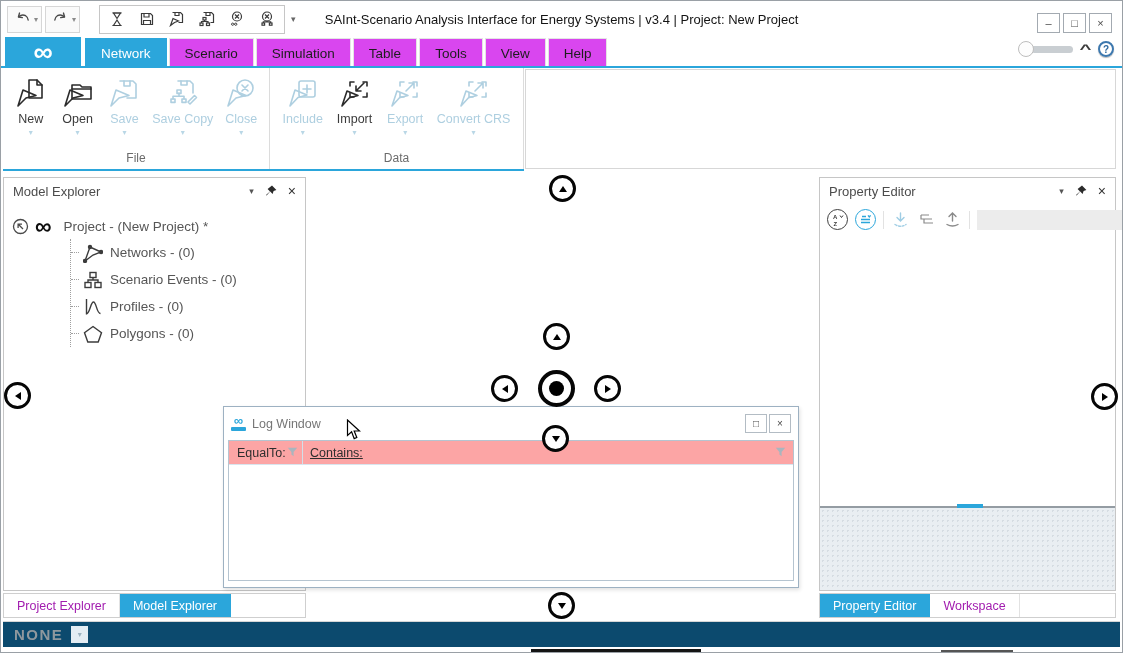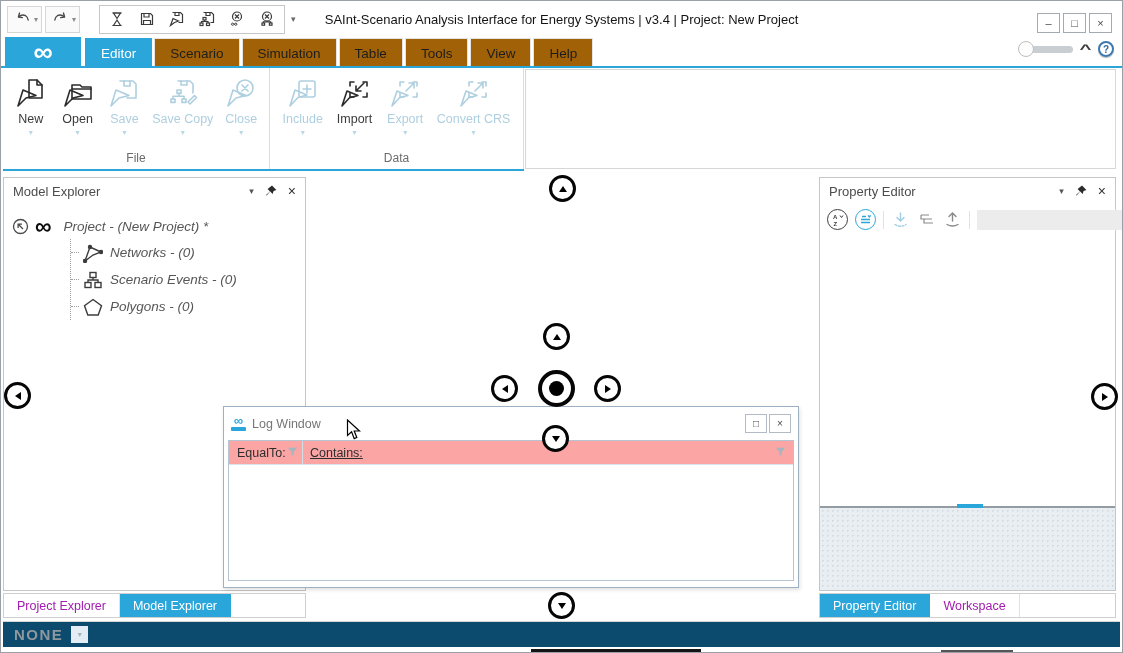--- a/index.html
+++ b/index.html
@@ -19,21 +19,21 @@
   .qat-caret{font-size:8px;color:#8a8a8a;margin-left:1px;}
   .qat-group{display:flex;align-items:center;border:1px solid #c6c6c6;background:#fff;height:29px;padding:0 6px;gap:8px;margin-left:16px;}
   .qat-overflow{font-size:9px;color:#666;margin-left:6px;}
   .win-title{position:absolute;left:0;right:0;top:11px;text-align:center;font-size:13px;color:#141414;}
   .win-controls{position:absolute;right:10px;top:12px;display:flex;gap:3px;}
   .win-btn{width:23px;height:20px;border:1px solid #a3aab1;background:#fff;color:#4a4a4a;font-size:11px;line-height:1;display:flex;align-items:center;justify-content:center;}
 
   
   .logo-tab{position:absolute;left:4px;top:36px;width:76px;height:30px;background:var(--accent);color:#fff;display:flex;align-items:center;justify-content:center;font-size:27px;font-weight:bold;line-height:1;}
   .tabs{position:absolute;left:84px;top:37px;height:29px;display:flex;}
-  .tab{display:flex;align-items:center;padding:0 15px;font-size:13.5px;color:#1d1d1d;background:#a16207;border:1px solid #e4e4e4;border-bottom:none;margin-right:2px;}
+  .tab{display:flex;align-items:center;padding:0 15px;font-size:13.5px;color:#1d1d1d;background:#d946ef;border:1px solid #e4e4e4;border-bottom:none;margin-right:2px;}
   .tab.active{background:var(--accent);color:#fff;border-color:var(--accent);}
   .tab-underline{position:absolute;top:65px;left:0;right:0;height:2px;background:var(--accent);}
   .tabbar-right{position:absolute;right:8px;top:40px;display:flex;align-items:center;gap:9px;}
   .slider{display:flex;align-items:center;}
   .slider-knob{width:16px;height:16px;border-radius:50%;border:1.5px solid #bdbdbd;background:#fdfdfd;margin-right:-3px;position:relative;z-index:1;}
   .slider-track{width:42px;height:7px;border-radius:4px;background:#c9ced2;}
   .chev-up{font-size:12px;font-weight:bold;color:#3c3c3c;transform:scaleX(1.7);}
   .help-badge{width:16px;height:16px;border-radius:50%;border:2px solid #3d78ae;color:#2f6aa0;font-weight:bold;font-size:10px;display:flex;align-items:center;justify-content:center;box-shadow:0 1px 1px #bbb;}
 
   
@@ -66,21 +66,21 @@
   .filter-box input::placeholder{color:#8b8b8b;opacity:1;}
   .tree{flex:1;padding:9px 0 0 8px;font-size:13.5px;color:#565656;overflow:hidden;}
   .tree-root{display:flex;align-items:center;height:26px;}
   .tree-toggle{display:flex;margin-right:6px;}
   .tree-inf{font-size:23px;font-weight:bold;color:#0e0e0e;margin-right:7px;line-height:1;}
   .tree-children{margin-left:58px;border-left:1px dotted #9f9f9f;}
   .tree-row{display:flex;align-items:center;height:27px;}
   .tree-row::before{content:"";width:8px;border-top:1px dotted #9f9f9f;margin-right:2px;}
   .tree-ic{width:24px;display:flex;justify-content:center;color:#333;}
   .tree-ic svg{stroke:#3c3c3c;fill:none;stroke-width:1.4;}
-  .tree-label{margin-left:5px;font-style:italic;}
+  .tree-label{margin-left:5px;}
 
   .pe-toolbar{height:31px;display:flex;align-items:center;padding:0 7px;gap:7px;}
   .pe-circ{width:21px;height:21px;border-radius:50%;border:1.5px solid #3f3f3f;display:flex;align-items:center;justify-content:center;flex:none;}
   .pe-circ.blue{border-color:var(--accent);}
   .pe-sep{width:1px;height:18px;background:#e2e2e2;flex:none;}
   .pe-flat{display:flex;align-items:center;flex:none;}
   .pe-search{flex:1;height:20px;background:#ececec;display:flex;align-items:center;padding:0 4px;}
   .pe-search input{flex:1;border:none;background:transparent;outline:none;font-size:12px;font-family:inherit;min-width:0;}
   .pe-splitter{position:absolute;top:328px;left:0;width:100%;height:2px;background:#949ca3;}
   .pe-grip{position:absolute;top:326px;left:137px;width:26px;height:6px;background:var(--accent);}
@@ -210,21 +210,21 @@
       <span class="win-btn">–</span>
       <span class="win-btn">□</span>
       <span class="win-btn">×</span>
     </div>
   </div>
 
   <div class="logo-tab">
     <span>∞</span>
   </div>
   <div class="tabs">
-    <span class="tab active">Editor</span>
+    <span class="tab active">Network</span>
     <span class="tab">Scenario</span>
     <span class="tab">Simulation</span>
     <span class="tab">Table</span>
     <span class="tab">Tools</span>
     <span class="tab">View</span>
     <span class="tab">Help</span>
   </div>
   <div class="tabbar-right">
     <span class="slider">
       <span class="slider-knob"></span>
@@ -393,20 +393,29 @@
                 <rect x="2" y="12.5" width="6" height="5"></rect>
                 <rect x="12" y="12.5" width="6" height="5"></rect>
                 <path d="M10 7.5v2.5M5 12.5v-2.5h10v2.5"></path>
               </svg>
           </span>
           <span class="tree-label">Scenario Events - (0)</span>
         </div>
         <div class="tree-row">
           <span class="tree-ic">
             <svg width="20" height="20" viewBox="0 0 20 20">
+                <path d="M3.5 2V17.5"></path>
+                <path d="M3.5 16.5 C7 16.5 7.5 5 10.5 5 C13.5 5 13.5 16.5 17.5 16.5"></path>
+              </svg>
+          </span>
+          <span class="tree-label">Profiles - (0)</span>
+        </div>
+        <div class="tree-row">
+          <span class="tree-ic">
+            <svg width="20" height="20" viewBox="0 0 20 20">
                 <polygon points="10,2.5 18.5,8.8 15.2,18 4.8,18 1.5,8.8"></polygon>
               </svg>
           </span>
           <span class="tree-label">Polygons - (0)</span>
         </div>
       </div>
     </div>
   </div>
 
   <div class="panel property-editor">

